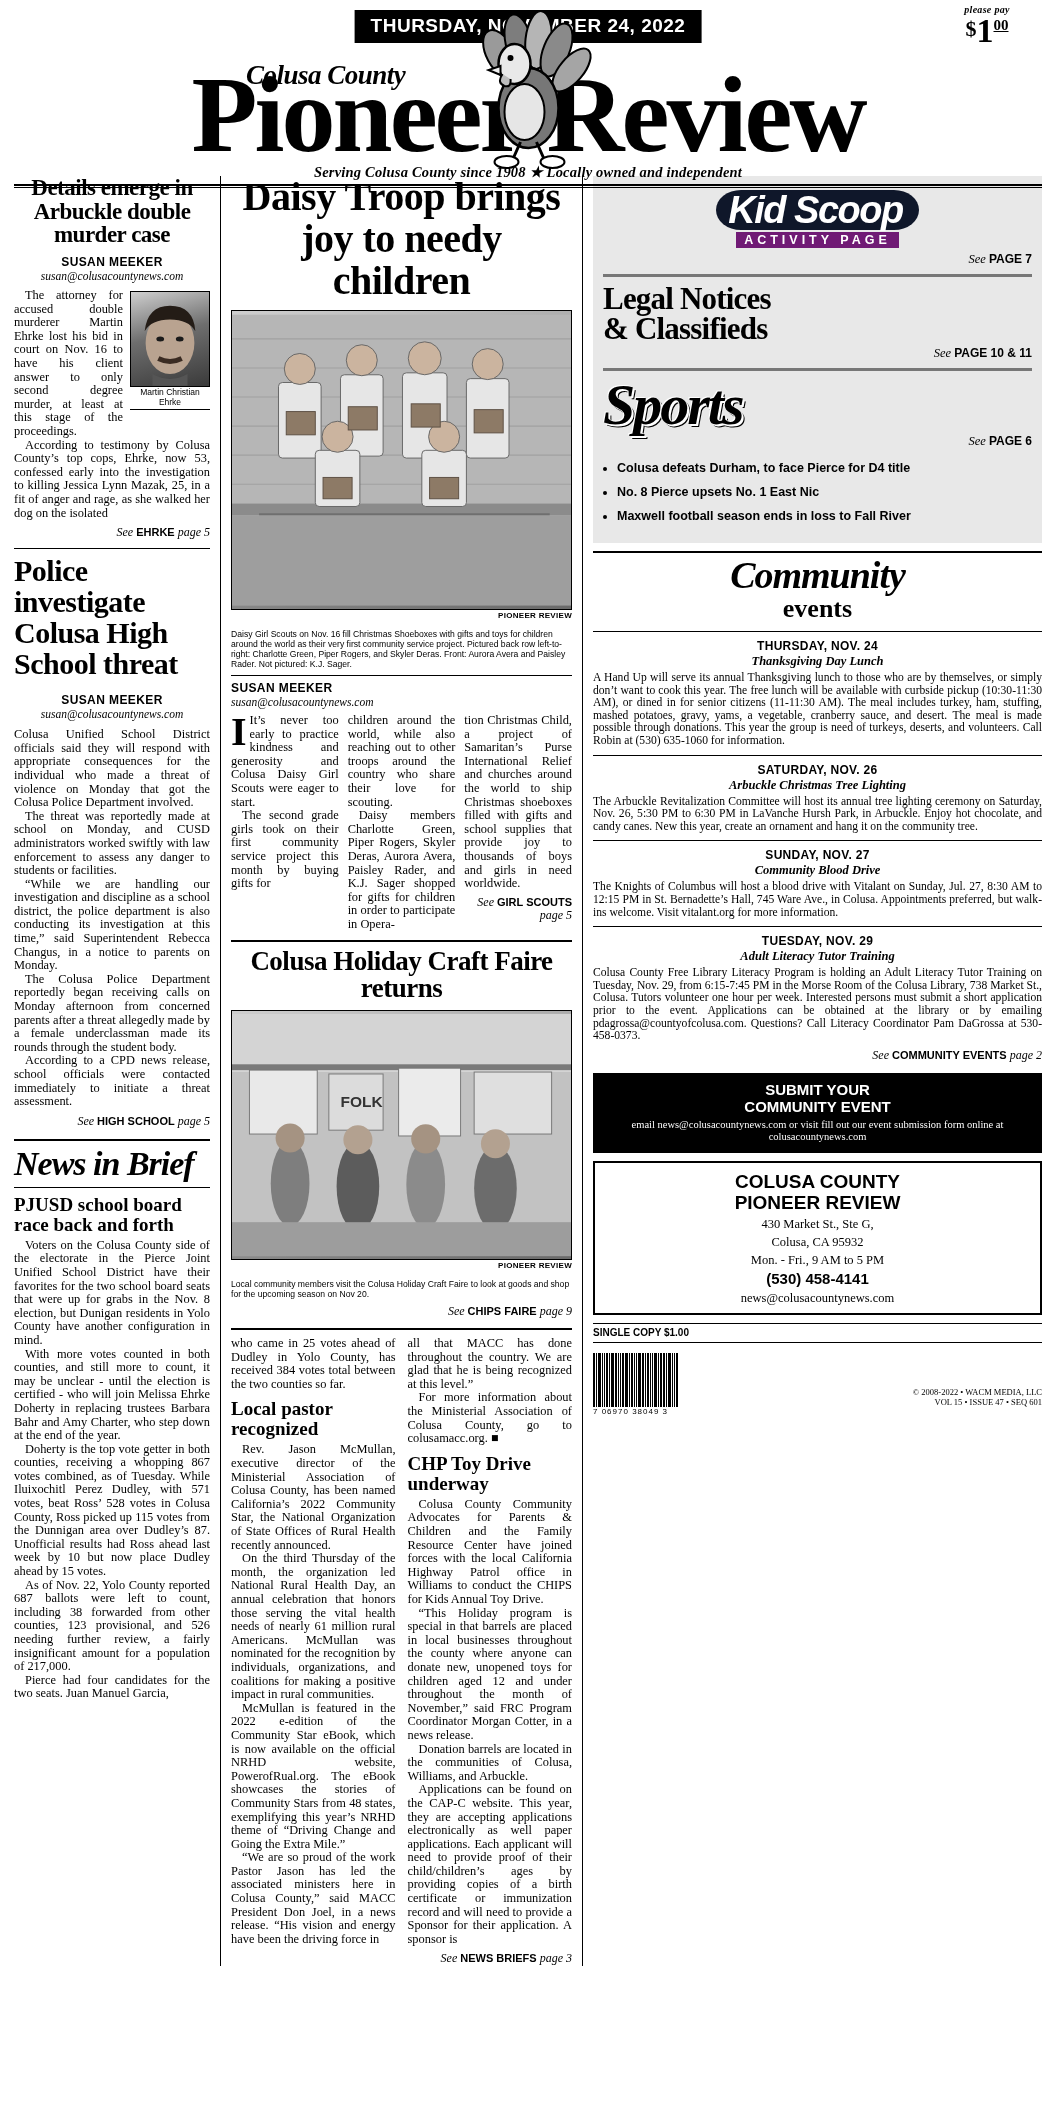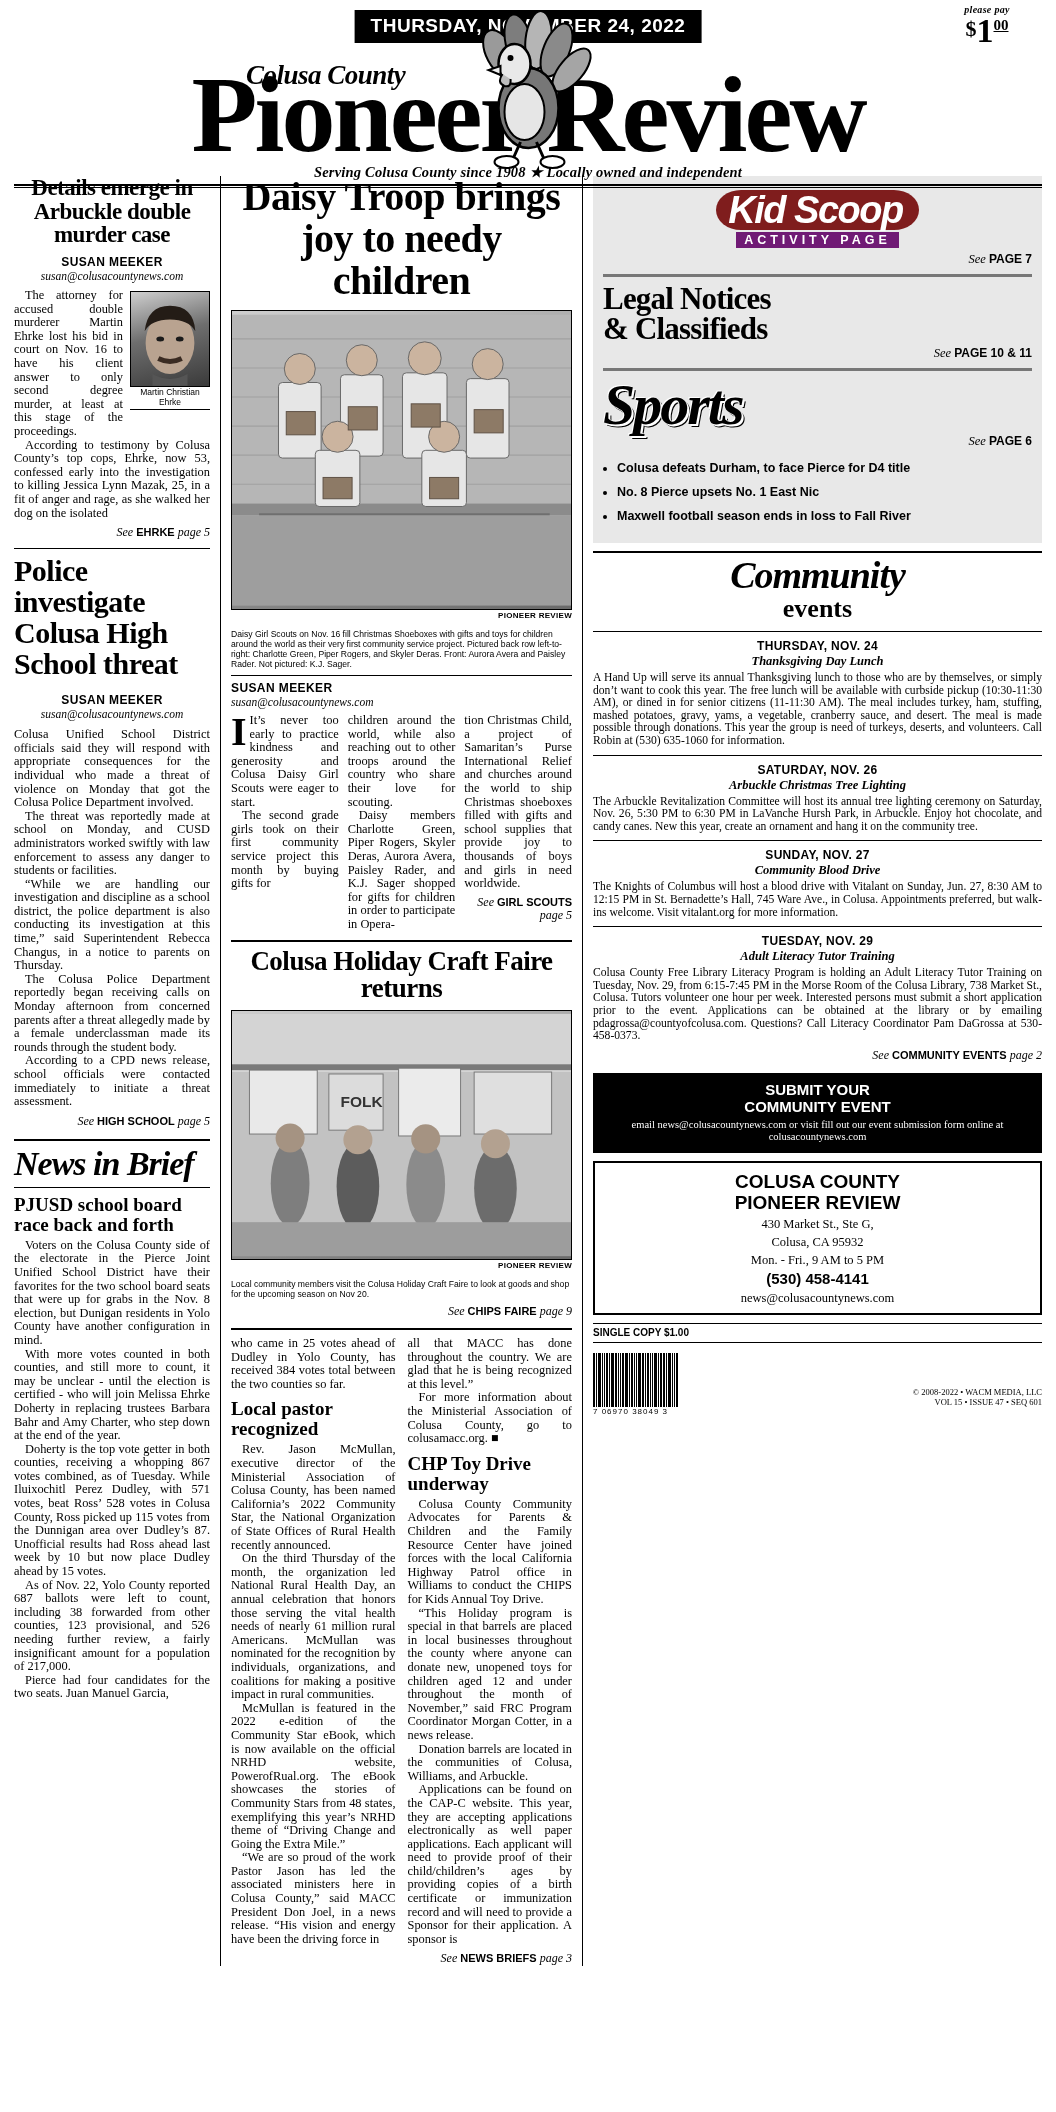--- a/index.html
+++ b/index.html
@@ -87,21 +87,21 @@
     font-size:8px; font-weight:bold; letter-spacing:.3px; margin-top:1px;}
   .cap { font-family:"Liberation Sans",sans-serif; font-size:8.6px; line-height:10px; margin-top:9px; }
   .mugcap { font-family:"Liberation Sans",sans-serif; font-size:8.5px; text-align:center;
     border-bottom:1px solid #000; padding-bottom:2px; }
 
   
   .rail { background:#e8e8e8; padding: 8px 10px 10px; }
   .ks-logo { text-align:center; padding: 6px 0 2px; }
   .ks-main { font-family:"Liberation Sans", sans-serif; font-weight:bold;
     font-size:38px; letter-spacing:-1.5px; line-height:36px;
-    background:#7f1d1d; color:#fff; display:inline-block; padding:2px 16px 2px 12px;
+    background:#0f172a; color:#fff; display:inline-block; padding:2px 16px 2px 12px;
     border-radius:30px/24px; font-style:italic;}
   .ks-sub { font-family:"Liberation Sans", sans-serif; font-weight:bold;
     font-size:12.5px; letter-spacing:4px; background:#701a75; color:#fff;
     display:inline-block; padding:1px 8px; margin-top:-6px;}
   .see { text-align:right; font-style:italic; font-size:12.5px; margin-top:2px;}
   .see b { font-family:"Liberation Sans",sans-serif; font-style:normal; font-size:12px;}
   .rail hr { border:0; border-top:2px solid #777; border-bottom:1px solid #777; height:3px; margin:7px 0;}
   .legal { font-family:"Liberation Serif",serif; font-weight:bold; font-size:31px;
     line-height:30px; letter-spacing:-.8px;}
   .sports-word { font-family:"Liberation Serif",serif; font-style:italic; font-weight:bold;
@@ -210,21 +210,21 @@
 
       <div style="border-top:1px solid #000; margin:8px 0 6px;"></div>
 
       <h2 class="hl" style="font-size:30px; text-align:left; line-height:31px;">Police investigate Colusa High School threat</h2>
       <div class="byline" style="margin-top:14px;">SUSAN MEEKER</div>
       <div class="byemail">susan@colusacountynews.com</div>
 
       <div class="body-txt" style="margin-top:8px;">
         <p class="noind">Colusa Unified School District officials said they will respond with appropriate consequences for the individual who made a threat of violence on Monday that got the Colusa Police Department involved.</p>
         <p>The threat was reportedly made at school on Monday, and CUSD administrators worked swiftly with law enforcement to assess any danger to students or facilities.</p>
-        <p>“While we are handling our investigation and discipline as a school district, the police department is also conducting its investigation at this time,” said Superintendent Rebecca Changus, in a notice to parents on Thursday.</p>
+        <p>“While we are handling our investigation and discipline as a school district, the police department is also conducting its investigation at this time,” said Superintendent Rebecca Changus, in a notice to parents on Monday.</p>
         <p>The Colusa Police Department reportedly began receiving calls on Monday afternoon from concerned parents after a threat allegedly made by a female underclassman made its rounds through the student body.</p>
         <p>According to a CPD news release, school officials were contacted immediately to initiate a threat assessment.</p>
       </div>
       <div class="jump"><span>See </span><b>HIGH SCHOOL</b><span> page 5</span></div>
 
       <div style="border-top:2px solid #000; margin:10px 0 4px;"></div>
 
       <div class="nib-title">News in Brief</div>
       <div style="border-top:1px solid #000; margin:4px 0 7px;"></div>
 
@@ -414,21 +414,21 @@
         <div>
           <div class="ce-day">SATURDAY, NOV. 26</div>
           <div class="ce-ev">Arbuckle Christmas Tree Lighting</div>
           <div class="ce-body">The Arbuckle Revitalization Committee will host its annual tree lighting ceremony on Saturday, Nov. 26, 5:30 PM to 6:30 PM in LaVanche Hursh Park, in Arbuckle. Enjoy hot chocolate, and candy canes. New this year, create an ornament and hang it on the community tree.</div>
         </div>
         <div style="border-top:1px solid #000; margin:7px 0 0;"></div>
 
         <div>
           <div class="ce-day">SUNDAY, NOV. 27</div>
           <div class="ce-ev">Community Blood Drive</div>
-          <div class="ce-body">The Knights of Columbus will host a blood drive with Vitalant on Sunday, Jun. 27, 8:30 AM to 12:15 PM in St. Bernadette’s Hall, 745 Ware Ave., in Colusa. Appointments preferred, but walk-ins welcome. Visit vitalant.org for more information.</div>
+          <div class="ce-body">The Knights of Columbus will host a blood drive with Vitalant on Sunday, Jul. 27, 8:30 AM to 12:15 PM in St. Bernadette’s Hall, 745 Ware Ave., in Colusa. Appointments preferred, but walk-ins welcome. Visit vitalant.org for more information.</div>
         </div>
         <div style="border-top:1px solid #000; margin:7px 0 0;"></div>
 
         <div>
           <div class="ce-day">TUESDAY, NOV. 29</div>
           <div class="ce-ev">Adult Literacy Tutor Training</div>
           <div class="ce-body">Colusa County Free Library Literacy Program is holding an Adult Literacy Tutor Training on Tuesday, Nov. 29, from 6:15-7:45 PM in the Morse Room of the Colusa Library, 738 Market St., Colusa. Tutors volunteer one hour per week. Interested persons must submit a short application prior to the event. Applications can be obtained at the library or by emailing pdagrossa@countyofcolusa.com. Questions? Call Literacy Coordinator Pam DaGrossa at 530-458-0373.</div>
         </div>
 
         <div class="jump"><span>See </span><b>COMMUNITY EVENTS</b><span> page 2</span></div>

